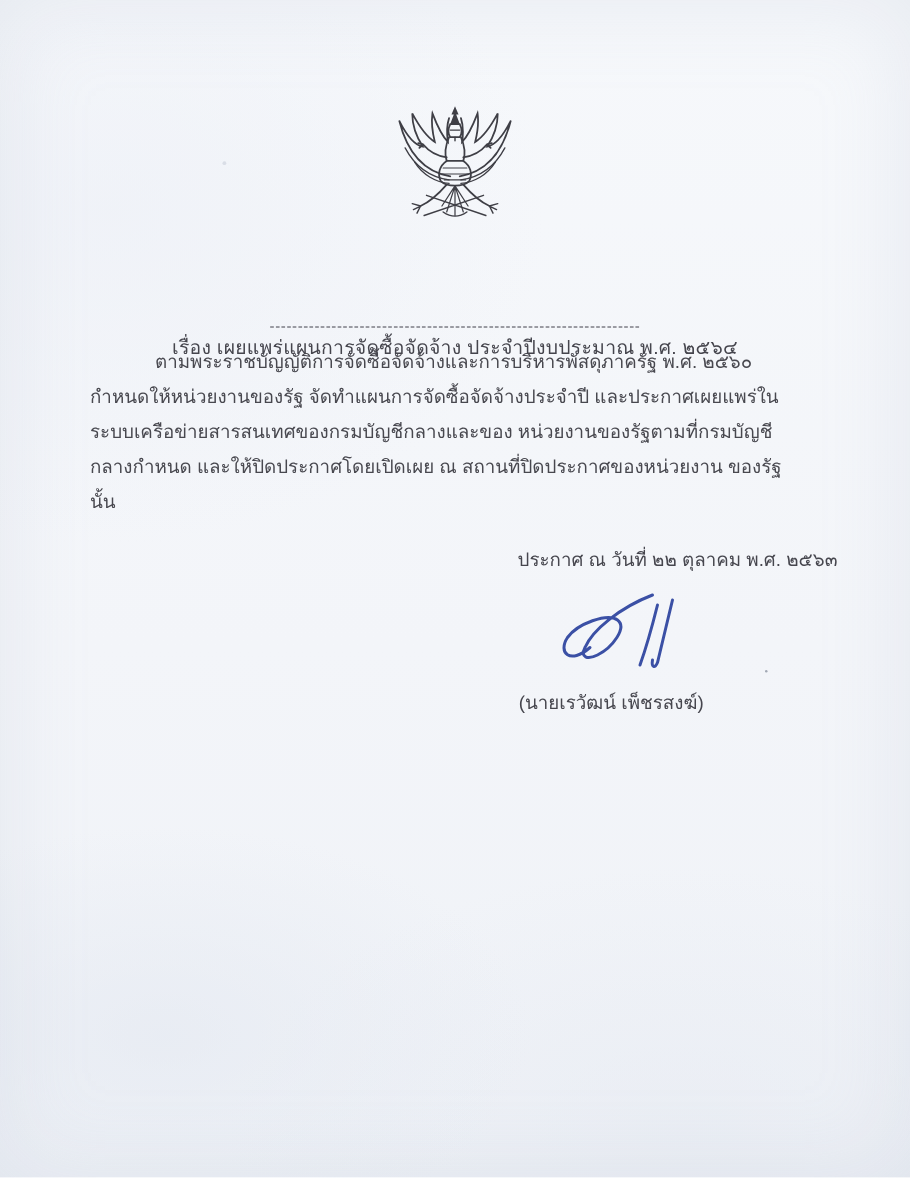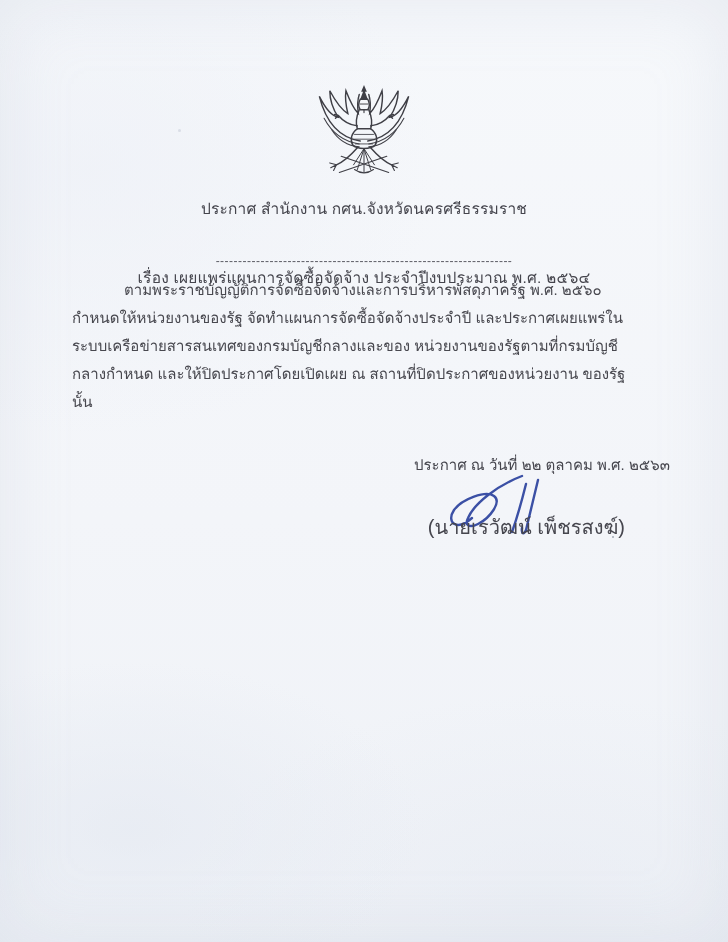--- a/index.html
+++ b/index.html
@@ -30,29 +30,29 @@
   .separator{
     position:absolute;top:254px;left:0;width:100%;text-align:center;
     font-size:12px;color:#5d5d66;letter-spacing:.5px;white-space:nowrap;
   }
   .body-text{
     position:absolute;left:72px;top:276px;width:562px;
     font-size:15px;line-height:28px;color:#48484f;
   }
   .body-text p{margin:0;text-indent:52px;}
   .date-line{
-    position:absolute;top:453px;left:414px;width:240px;text-align:center;
+    position:absolute;top:436px;left:414px;width:240px;text-align:center;
     font-size:15px;color:#46464e;white-space:nowrap;
   }
   .signature{
     position:absolute;top:474px;left:438px;
   }
   .signer-name{
-    position:absolute;top:511px;left:415px;width:210px;text-align:right;
-    font-size:20px;color:#46464e;white-space:nowrap;
+    position:absolute;top:550px;left:415px;width:210px;text-align:left;
+    font-size:15px;color:#46464e;white-space:nowrap;
   }
   .signer-title{
     position:absolute;top:559px;left:345px;width:315px;text-align:center;
     font-size:15px;color:#46464e;white-space:nowrap;
   }
   .speck-a,.speck-b{position:absolute;border-radius:50%;background:#c9cfda;opacity:.6;}
   .speck-a{width:3px;height:3px;top:129px;left:178px;}
   .speck-b{width:2px;height:2px;top:536px;left:612px;opacity:.8;background:#8f96a4;}
 </style>
 </head>
@@ -95,21 +95,20 @@
       <path d="M53 67 C46 75 40 81 31 85"></path>
       <path d="M67 67 C74 75 80 81 89 85"></path>
       <path d="M31 85 l-7 -2 M31 85 l-6 3 M31 85 l-3 6" stroke-width="1.2"></path>
       <path d="M89 85 l7 -2 M89 85 l6 3 M89 85 l3 6" stroke-width="1.2"></path>
 
       <path d="M60 68 L53 90 M60 68 L60 93 M60 68 L67 90 M60 68 L49 85 M60 68 L71 85" stroke-width="1.05"></path>
       <path d="M50 90 Q60 97 70 90" stroke-width="1.2"></path>
     </g>
   </svg>
 
-  <div class="title-line title-1">ประกาศ สำนักงาน กศน.จังหวัดนครศรีธรรมราช</div>
   <div class="title-line title-2">เรื่อง เผยแพร่แผนการจัดซื้อจัดจ้าง ประจำปีงบประมาณ พ.ศ. ๒๕๖๔</div>
 
   <div class="separator">------------------------------------------------------------------</div>
 
   <div class="body-text">
     <p>ตามพระราชบัญญัติการจัดซื้อจัดจ้างและการบริหารพัสดุภาครัฐ พ.ศ. ๒๕๖๐ กำหนดให้หน่วยงานของรัฐ จัดทำแผนการจัดซื้อจัดจ้างประจำปี และประกาศเผยแพร่ในระบบเครือข่ายสารสนเทศของกรมบัญชีกลางและของ หน่วยงานของรัฐตามที่กรมบัญชีกลางกำหนด และให้ปิดประกาศโดยเปิดเผย ณ สถานที่ปิดประกาศของหน่วยงาน ของรัฐ นั้น</p>
   </div>
 
   <div class="date-line">ประกาศ ณ วันที่ ๒๒ ตุลาคม พ.ศ. ๒๕๖๓</div>
 

